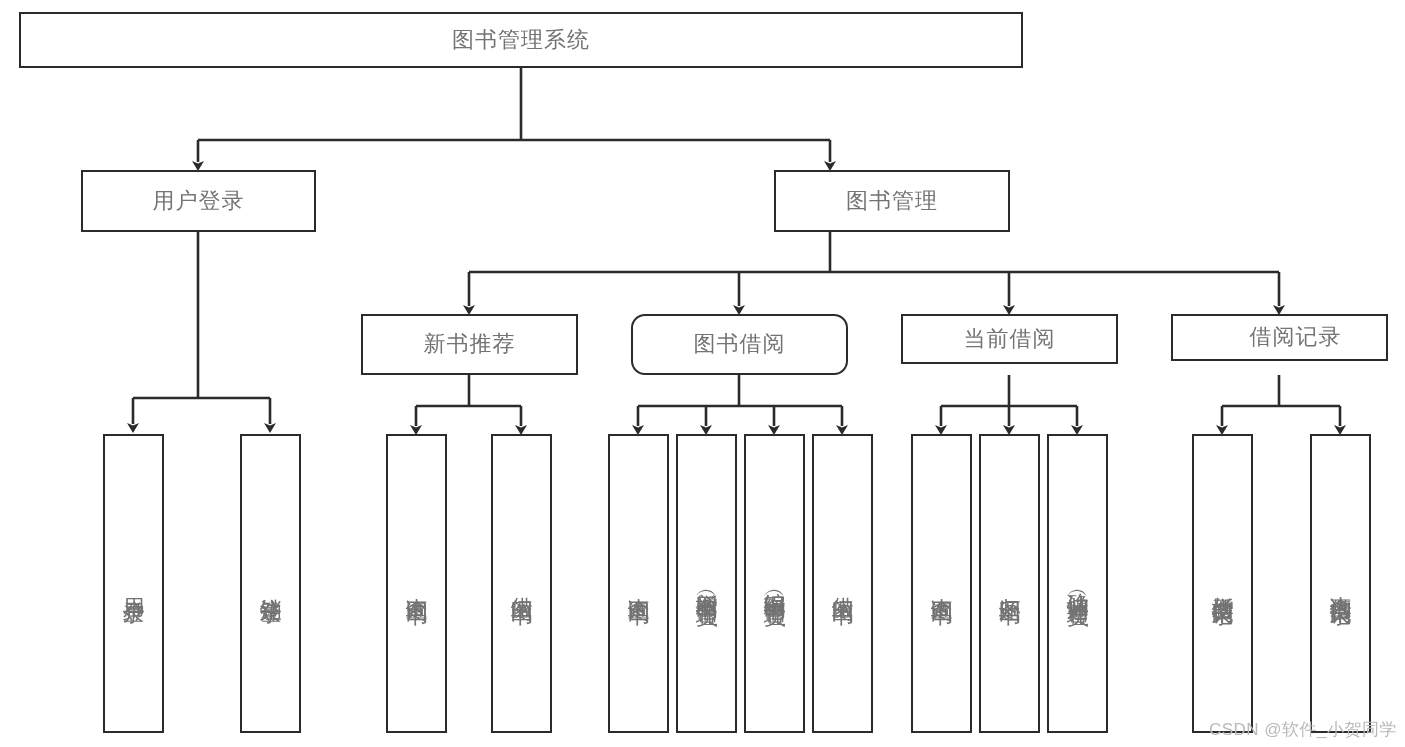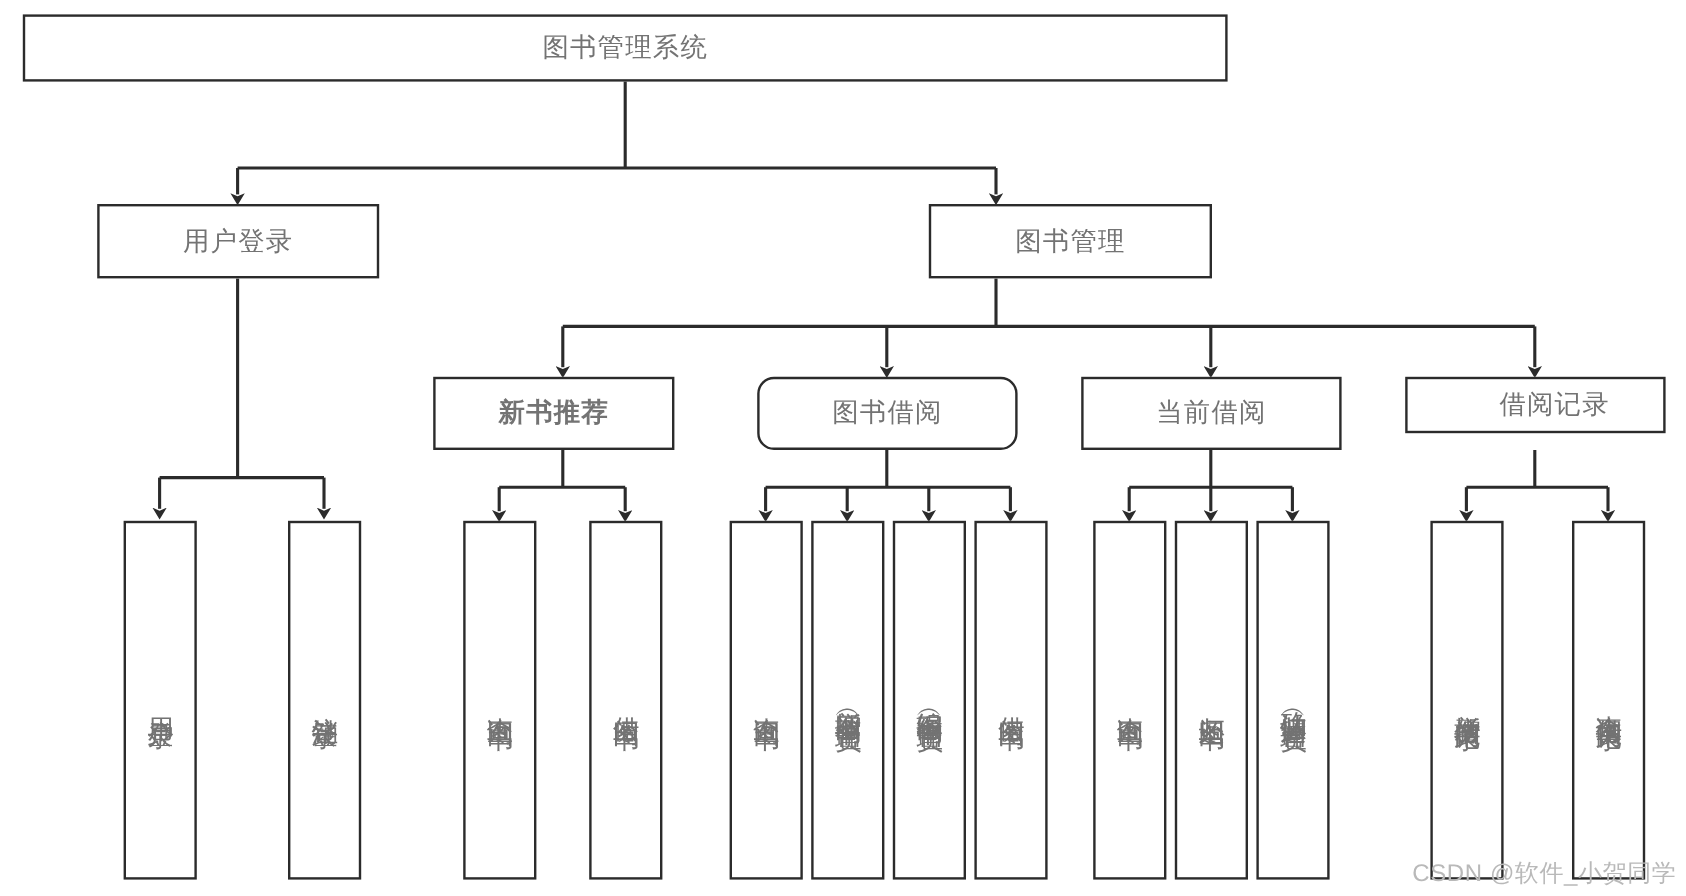--- a/index.html
+++ b/index.html
@@ -53,21 +53,21 @@
   }
   .node.v .vlabel {
     writing-mode: vertical-rl;
     text-orientation: upright;
     white-space: normal;
   }
   .watermark {
     position: absolute;
     right: 8px;
     bottom: 6px;
-    font-size: 20px;
+    font-size: 17px;
     color: #b9b9b9;
     letter-spacing: 0.5px;
     z-index: 3;
     white-space: nowrap;
   }
 </style>
 </head>
 <body>
 
 <div id="canvas">
@@ -126,27 +126,27 @@
     <span>图书管理系统</span>
   </div>
 
   <div class="node h" style="left:81px; top:170px; width:235px; height:62px;">
     <span>用户登录</span>
   </div>
   <div class="node h" style="left:739px; top:170px; width:236px; height:62px;margin-left:35px;">
     <span>图书管理</span>
   </div>
 
-  <div class="node h" style="left:361px; top:314px; width:201px; height:61px;font-weight:bold;">
+  <div class="node h" style="left:361px; top:314px; width:217px; height:61px;">
     <span>新书推荐</span>
   </div>
   <div class="node h" style="left:631px; top:314px; width:217px; height:61px;border-radius:14px;">
     <span>图书借阅</span>
   </div>
-  <div class="node h" style="left:901px; top:314px; width:217px; height:61px;">
+  <div class="node h" style="left:901px; top:314px; width:217px; height:50px;">
     <span>当前借阅</span>
   </div>
   <div class="node h" style="left:1171px; top:314px; width:217px; height:47px;padding-left:32px;">
     <span>借阅记录</span>
   </div>
 
   <div class="node v" style="left:103px; top:434px; width:61px; height:299px;">
     <span class="vlabel">用户登录</span>
   </div>
   <div class="node v" style="left:240px; top:434px; width:61px; height:299px;">

